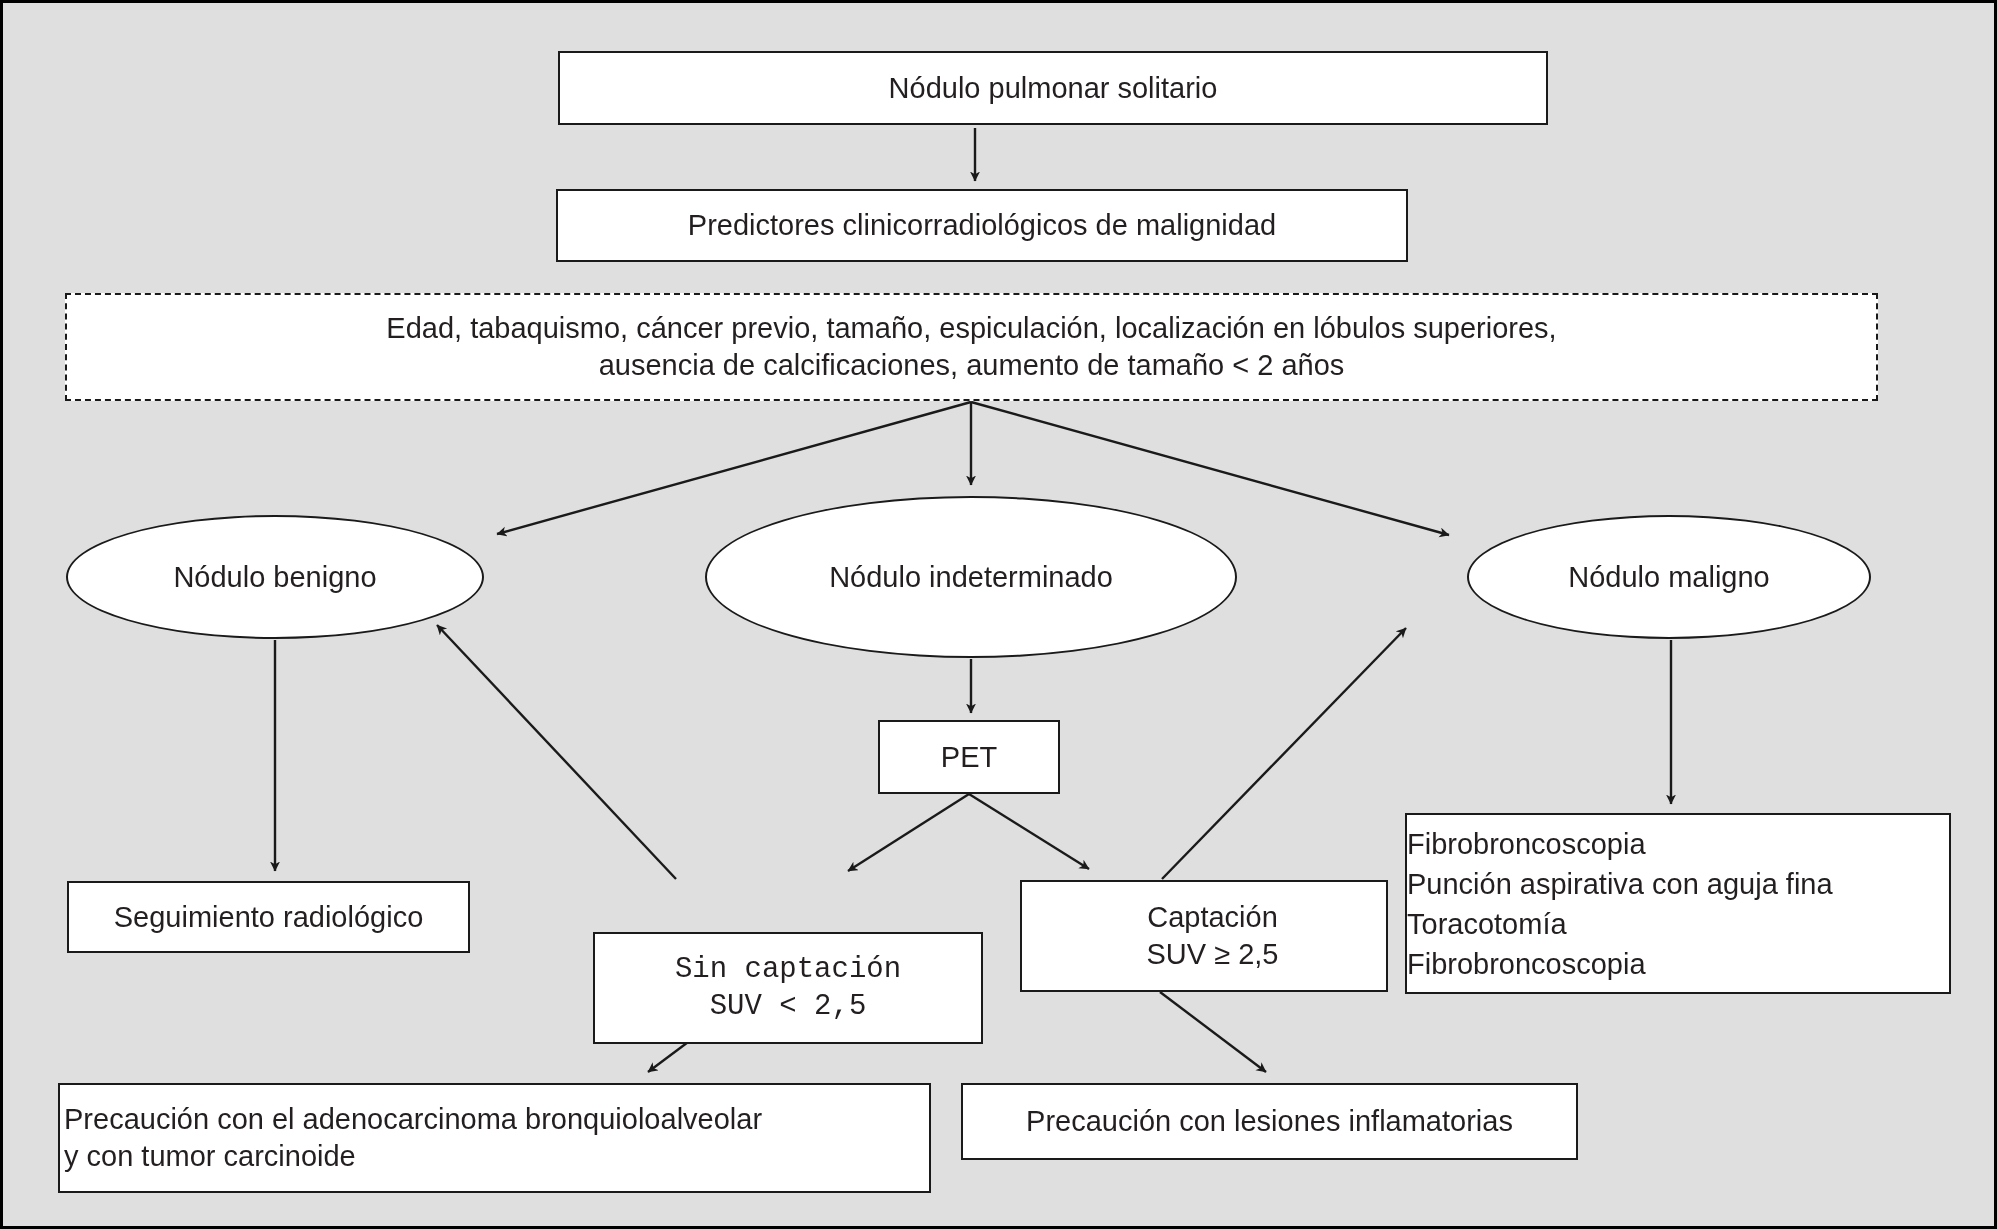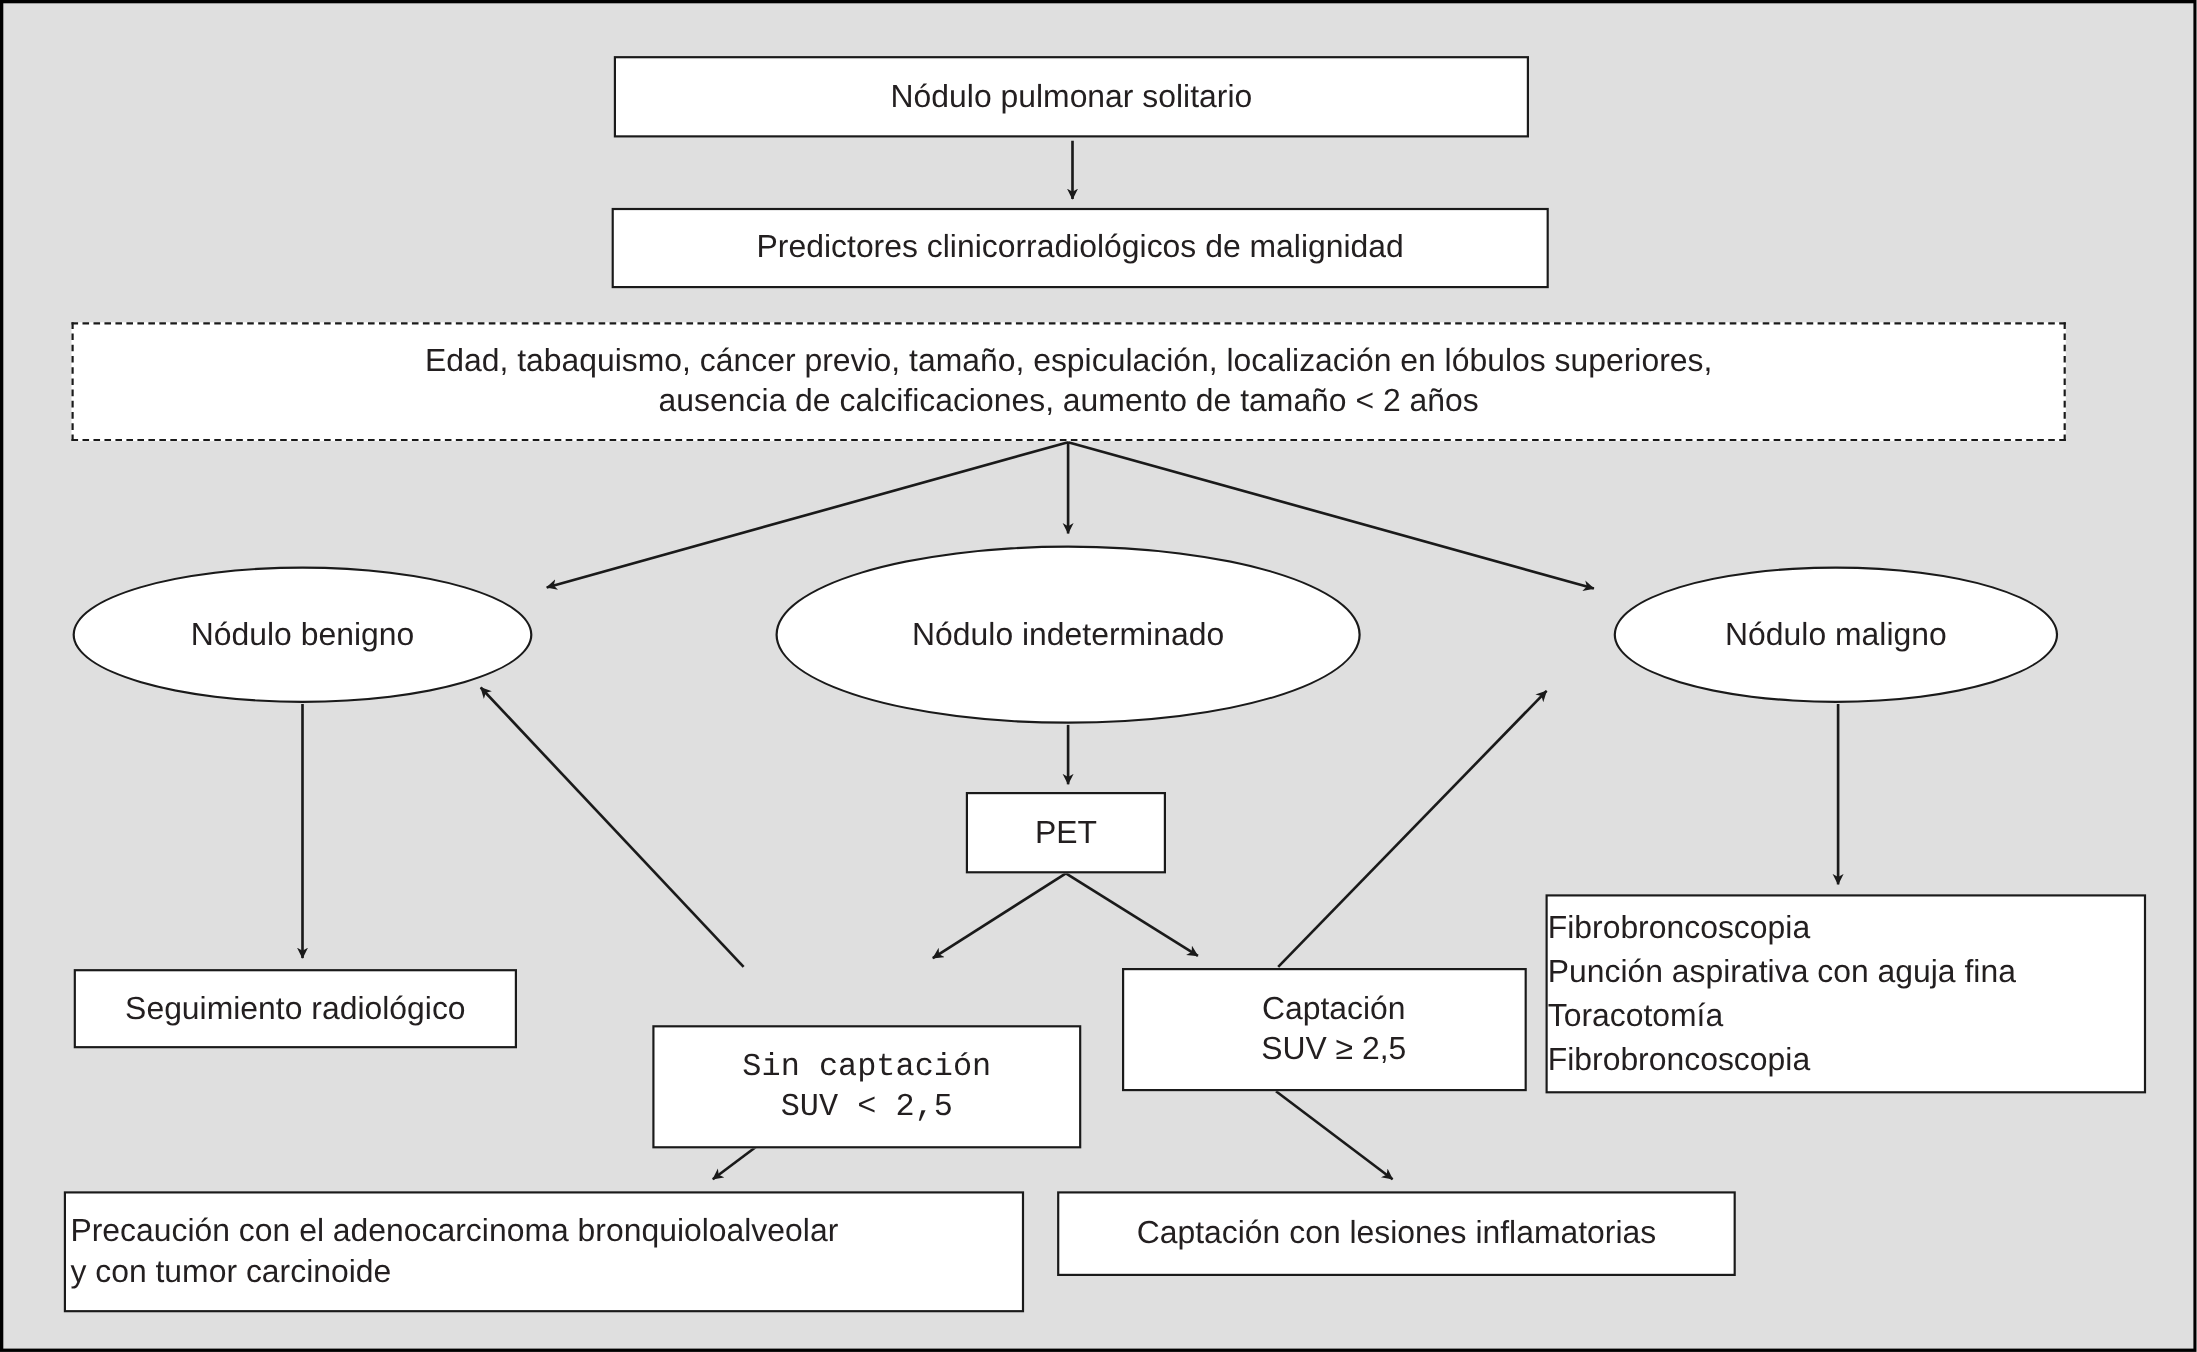--- a/index.html
+++ b/index.html
@@ -61,21 +61,21 @@
       <line x1="966" y1="791" x2="845" y2="868" marker-end="url(#arrowhead)"></line>
       <line x1="966" y1="791" x2="1086" y2="866" marker-end="url(#arrowhead)"></line>
       <line x1="673" y1="876" x2="434" y2="622" marker-end="url(#arrowhead)"></line>
       <line x1="1159" y1="876" x2="1403" y2="625" marker-end="url(#arrowhead)"></line>
       <line x1="1668" y1="637" x2="1668" y2="801" marker-end="url(#arrowhead)"></line>
       <line x1="752" y1="989" x2="645" y2="1069" marker-end="url(#arrowhead)"></line>
       <line x1="1157" y1="989" x2="1263" y2="1069" marker-end="url(#arrowhead)"></line>
     </g>
   </svg>
 
-  <div class="node" style="left:555px; top:48px; width:832px; height:74px;">
+  <div class="node" style="left:555px; top:48px; width:990px; height:74px;">
     <span>Nódulo pulmonar solitario</span>
   </div>
 
   <div class="node" style="left:553px; top:186px; width:852px; height:73px;">
     <span>Predictores clinicorradiológicos de malignidad</span>
   </div>
 
   <div class="node dashed" style="left:62px; top:290px; width:1813px; height:108px;">
     <span class="lines">
       <span>Edad, tabaquismo, cáncer previo, tamaño, espiculación, localización en lóbulos superiores,</span><br>
@@ -127,16 +127,16 @@
   </div>
 
   <div class="node left-align" style="left:55px; top:1080px; width:873px; height:110px; padding-left:4px;">
     <span class="lines">
       <span>Precaución con el adenocarcinoma bronquioloalveolar</span><br>
       <span>y con tumor carcinoide</span>
     </span>
   </div>
 
   <div class="node" style="left:958px; top:1080px; width:617px; height:77px;">
-    <span>Captación con lesiones inflamatorias</span>
+    <span>Precaución con lesiones inflamatorias</span>
   </div>
 
 </div>
 
 </body></html>

